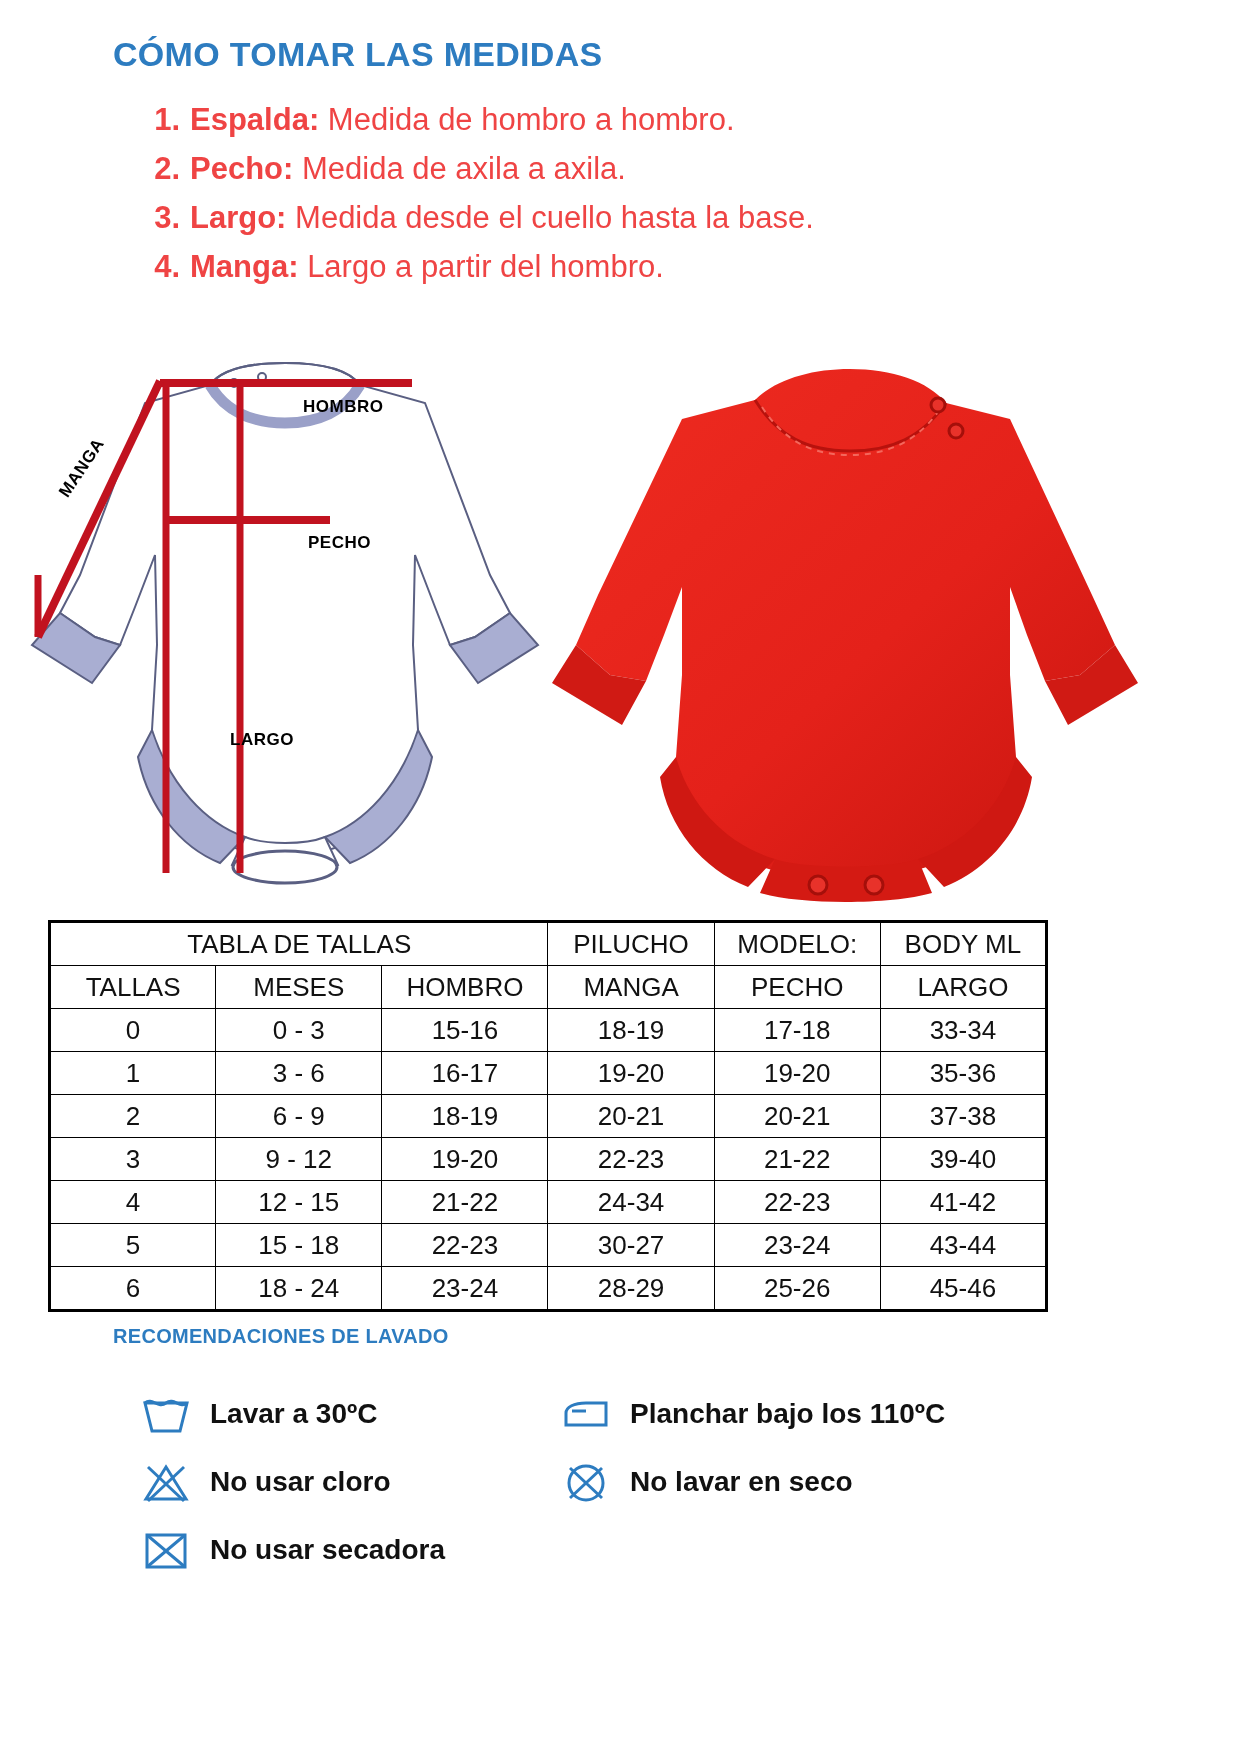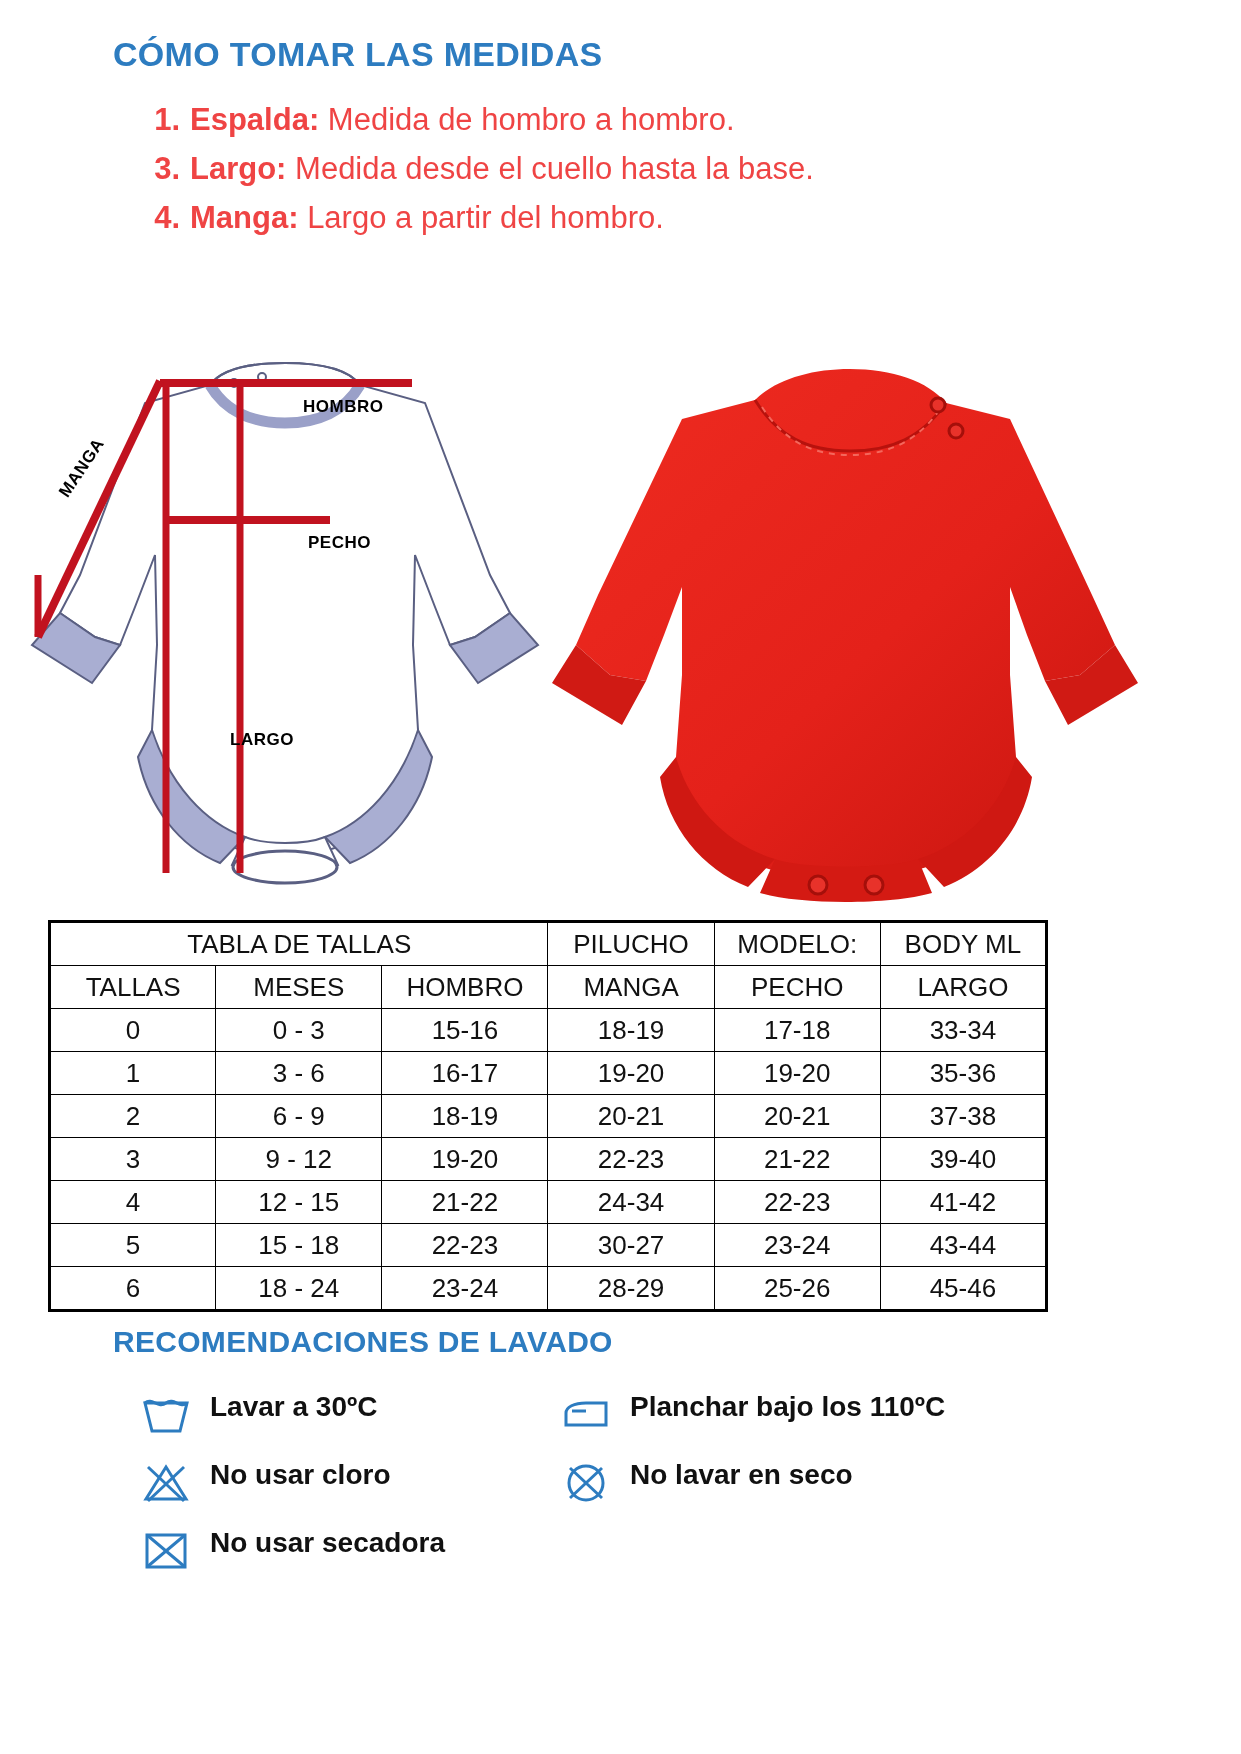--- a/index.html
+++ b/index.html
@@ -130,36 +130,36 @@
   }
   .outer-border {
     border: 3px solid #000;
   }
 
   
   #wash-title {
     position: absolute;
     left: 113px;
     top: 1325px;
-    font-size: 30px;
+    font-size: 20px;
   }
   .wash-grid {
     position: absolute;
     left: 140px;
     top: 1380px;
     width: 1000px;
   }
   .wash-row {
     display: flex;
     align-items: center;
     height: 68px;
   }
   .wash-item {
     display: flex;
-    align-items: flex-start;
+    align-items: center;
   }
   .wash-item.col1 { width: 420px; }
   .wash-item.col2 { width: 500px; }
   .wash-icon {
     width: 52px;
     height: 46px;
     margin-right: 18px;
     flex: 0 0 auto;
   }
   .wash-text {
@@ -171,20 +171,23 @@
 </head>
 <body>
 
 <div class="page">
 
   <div class="section-title" id="how-to-title">CÓMO TOMAR LAS MEDIDAS</div>
 
   <ul class="instructions">
     <li>
       <span class="num">1.</span><span class="lbl">Espalda:</span> <span class="txt">Medida de hombro a hombro.</span>
+    </li>
+    <li>
+      <span class="num">2.</span><span class="lbl">Pecho:</span> <span class="txt">Medida de axila a axila.</span>
     </li>
     <li>
       <span class="num">3.</span><span class="lbl">Largo:</span> <span class="txt">Medida desde el cuello hasta la base.</span>
     </li>
     <li>
       <span class="num">4.</span><span class="lbl">Manga:</span> <span class="txt">Largo a partir del hombro.</span>
     </li>
   </ul>
 
   <div class="garments">

